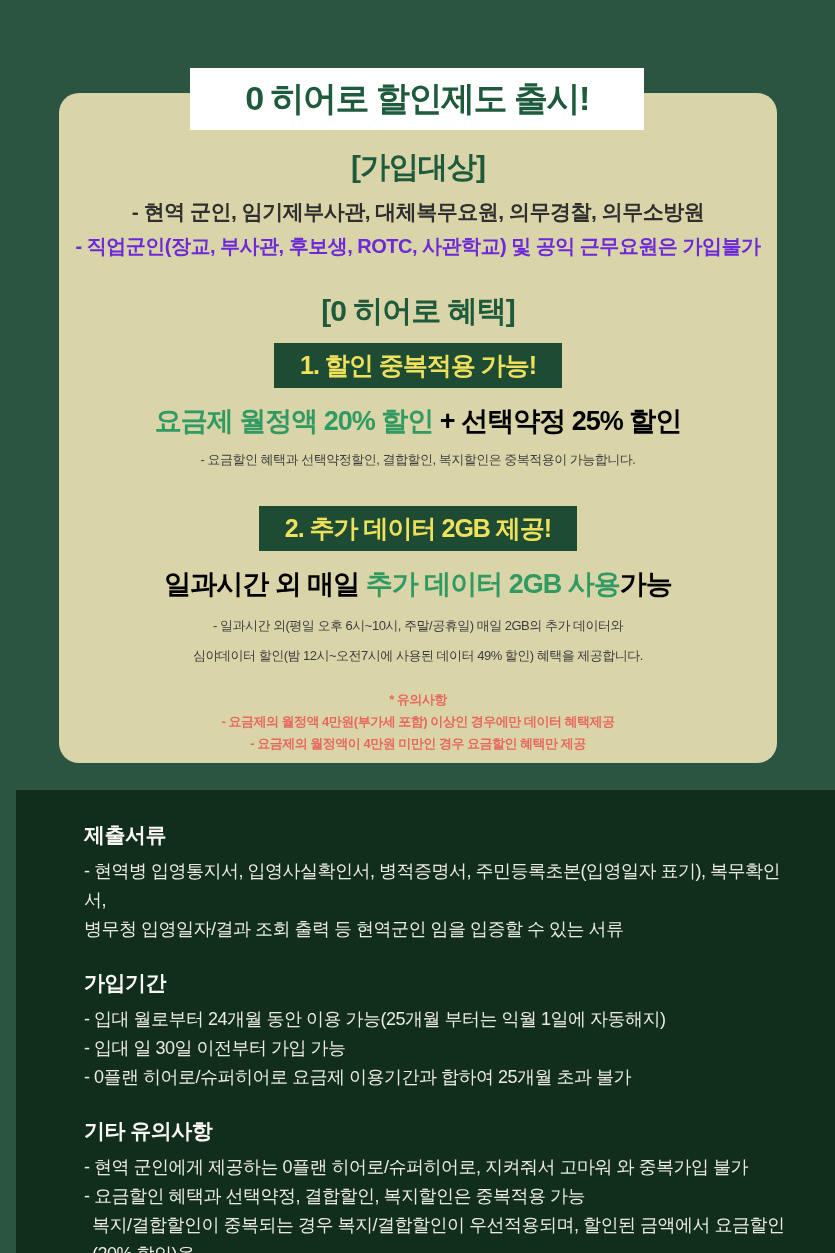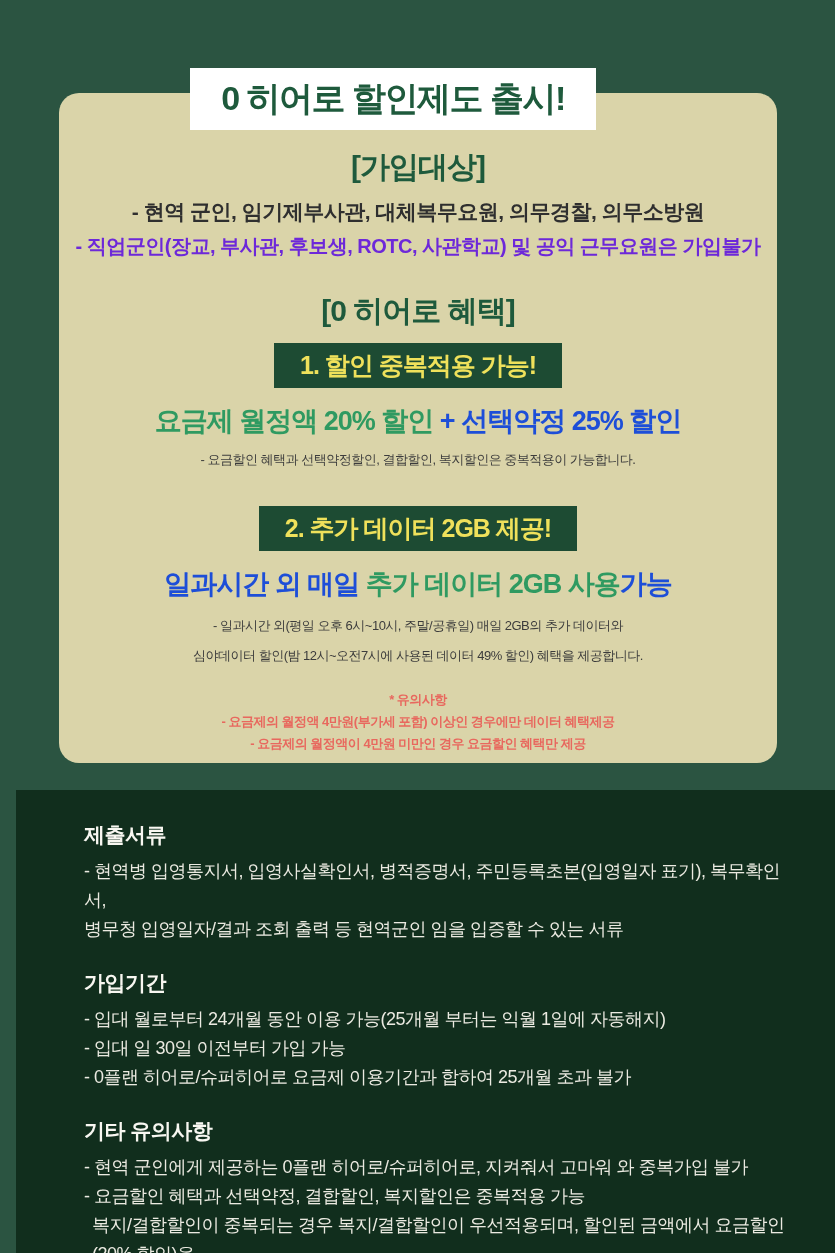--- a/index.html
+++ b/index.html
@@ -13,21 +13,21 @@
     width:835px; height:1253px;
     background:#2B5441;
     overflow:hidden;
   }
 
   
   .hero { position:absolute; top:0; left:0; width:835px; height:790px; background:#2B5441; }
 
   .banner {
     position:absolute; left:190px; top:68px;
-    width:406px; height:62px;
+    width:454px; height:62px;
     background:#FFFFFF;
     display:flex; align-items:center; justify-content:center;
     z-index:3;
   }
   .banner-title {
     color:#1E5A3C; font-size:34px; font-weight:800; letter-spacing:-1.5px;
     white-space:nowrap;
   }
 
   .card {
@@ -64,21 +64,21 @@
   }
   .badge-2 { margin-top:34px; }
 
   .promo-line {
     margin-top:16px;
     font-size:27px; font-weight:800; letter-spacing:-1px; line-height:34px;
     color:#2F2F2F;
   }
   .promo-line-2 { margin-top:16px; }
   .green-accent { color:#2F9A61; }
-  .dark-accent { color:#1d4ed8; }
+  .dark-accent { color:#000000; }
 
   .note {
     margin-top:10px;
     color:#3C3C3C; font-size:13px; font-weight:400; letter-spacing:-0.5px; line-height:24px;
   }
   .note-multi { line-height:30px; }
 
   .caution {
     margin-top:18px;
     color:#E8685E; font-size:13px; font-weight:700; letter-spacing:-0.5px; line-height:22px;

